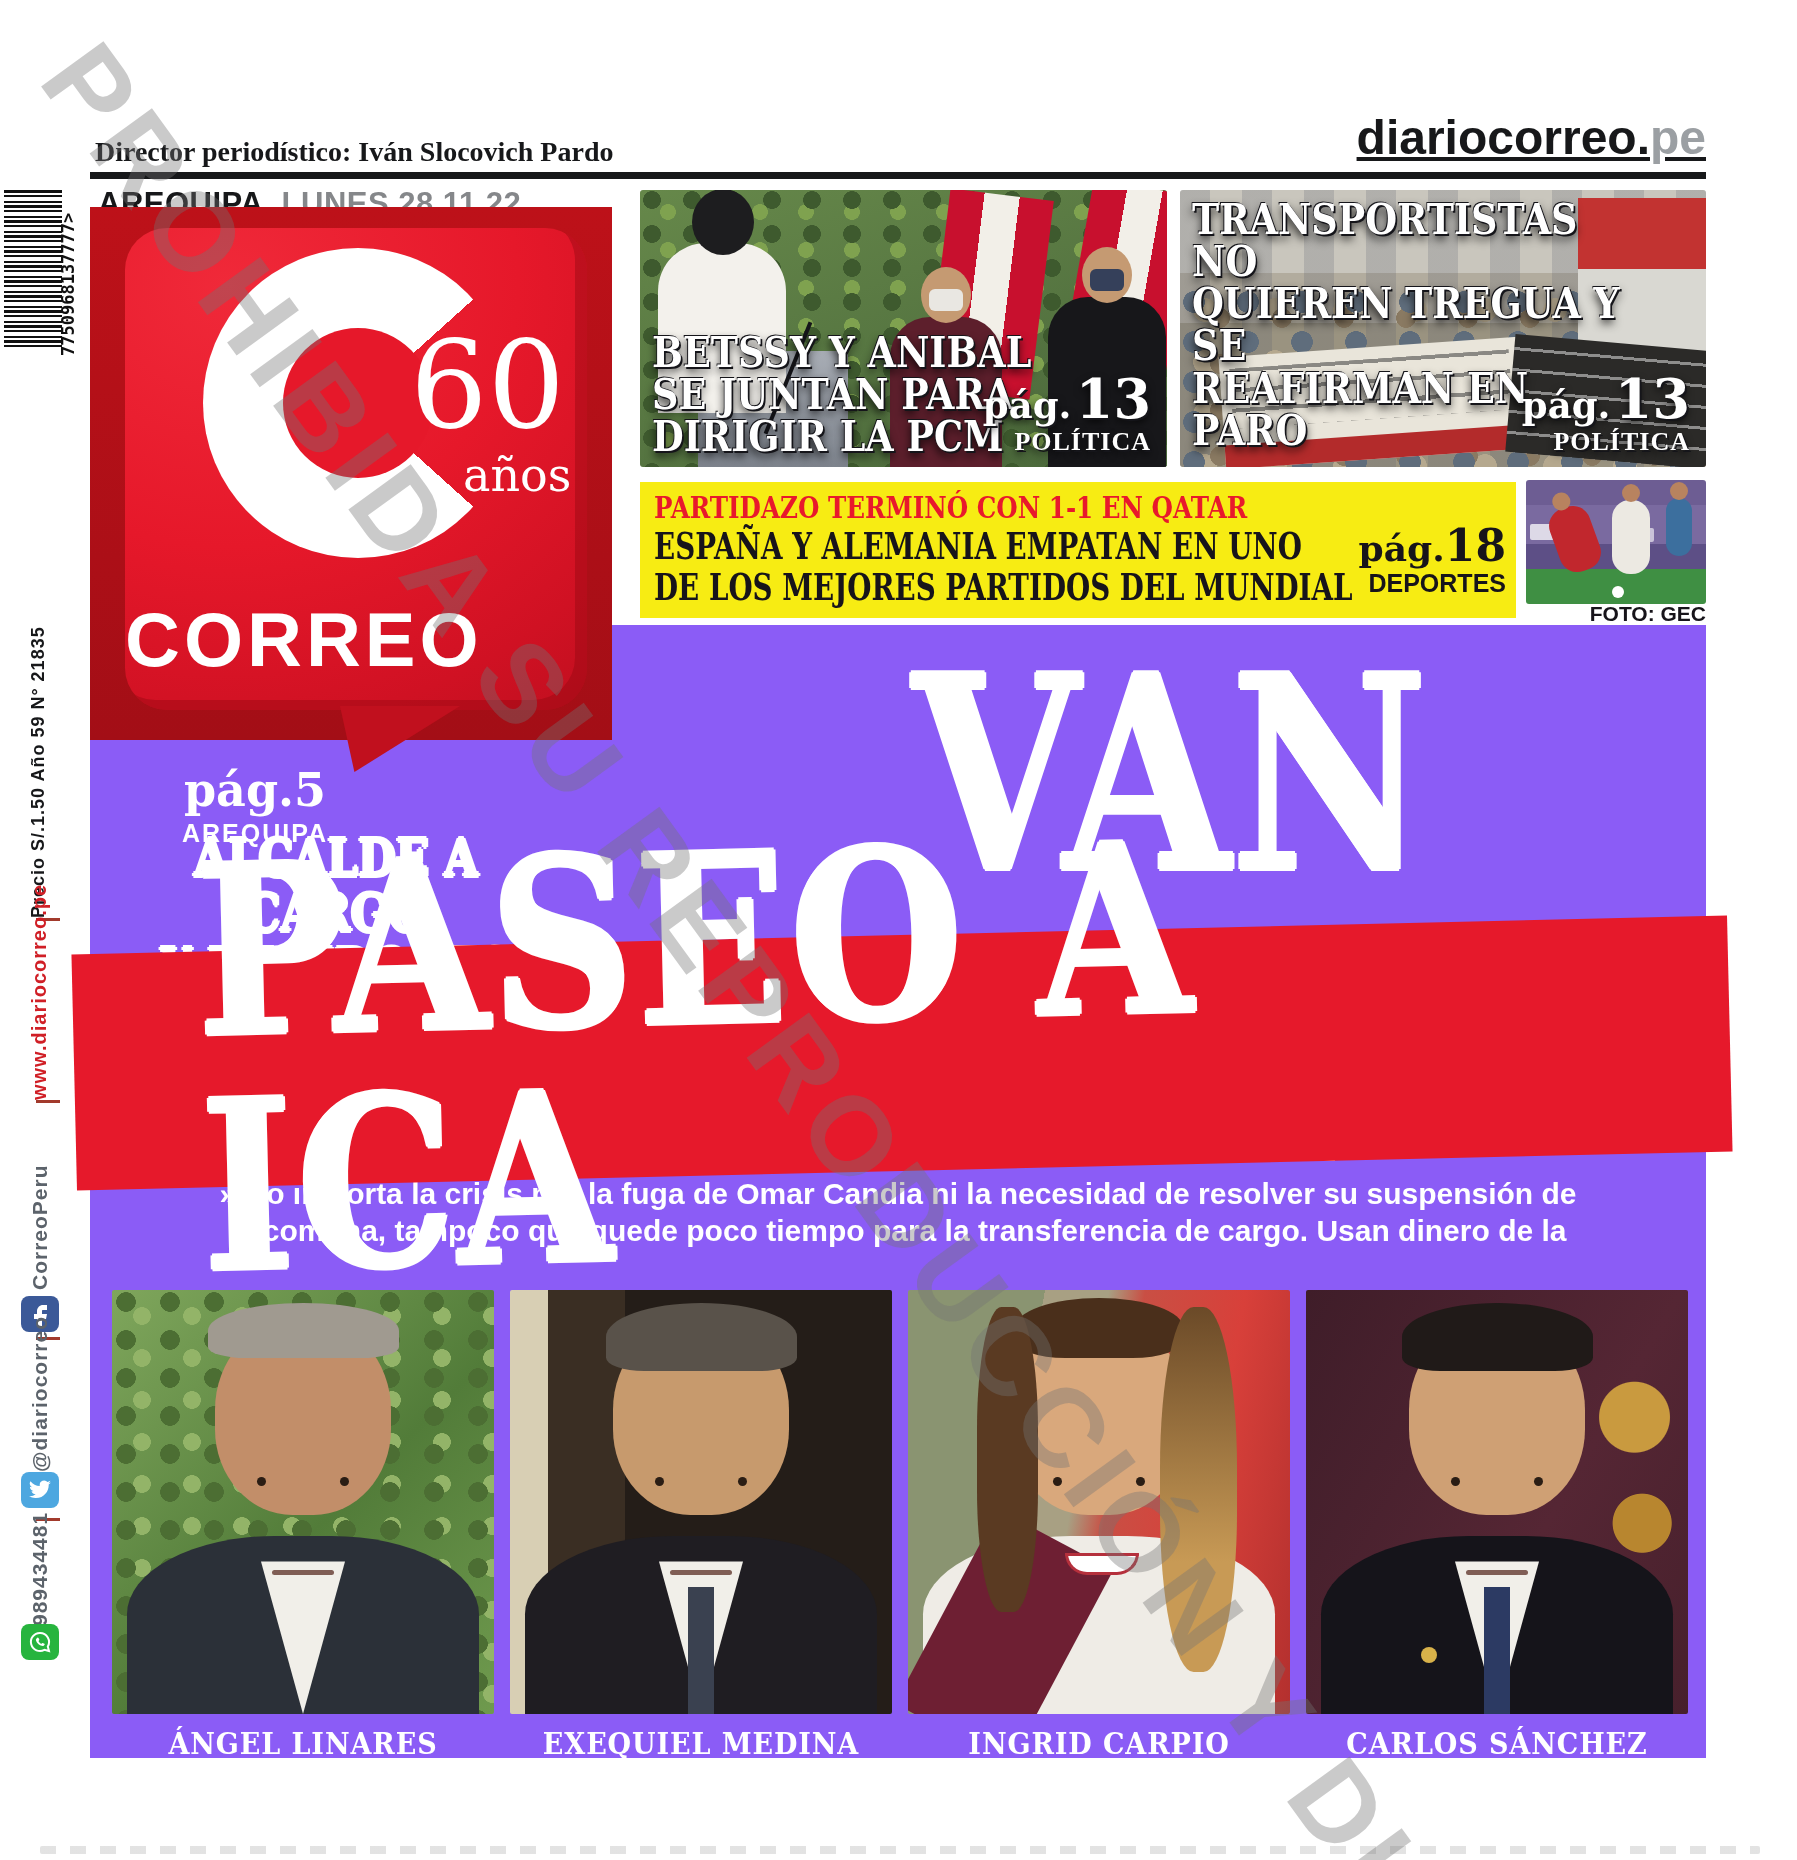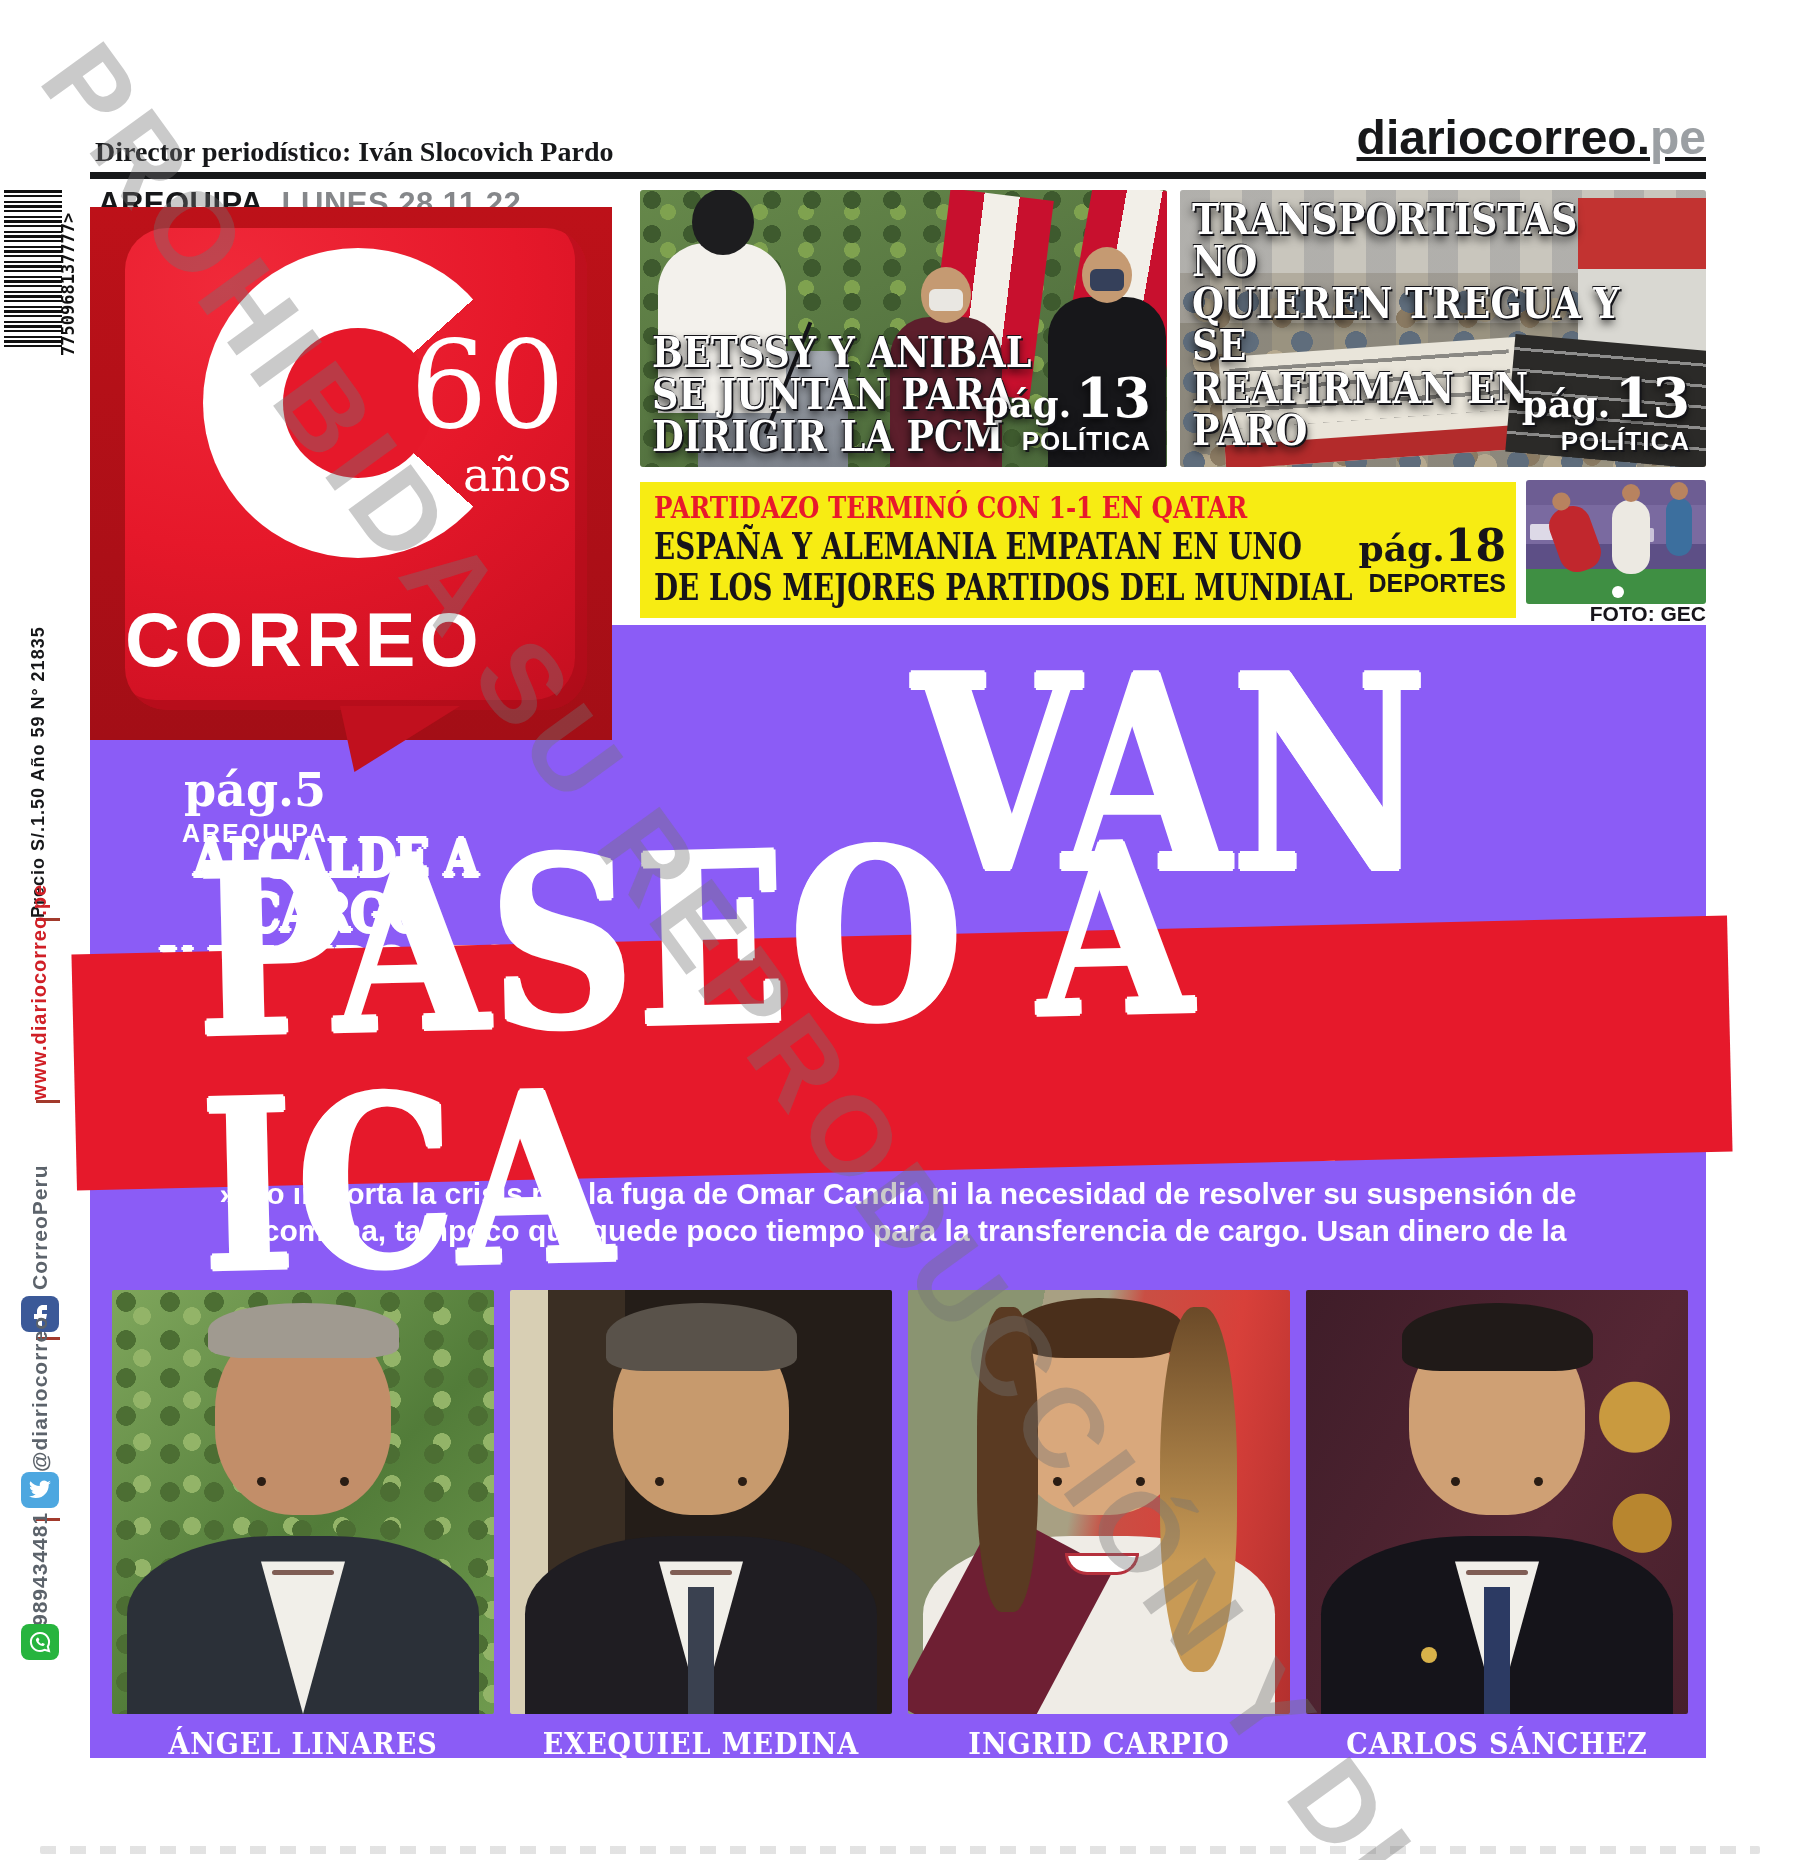--- a/index.html
+++ b/index.html
@@ -70,21 +70,21 @@
   .mask{left:50%;top:-28px;width:34px;height:22px;margin-left:-17px;background:#e9e7e2;border-radius:6px;}
   .mic{left:146px;top:128px;width:4px;height:120px;background:#15151a;transform:rotate(22deg);}
   .story-headline{left:12px;bottom:10px;color:#fff;font-size:43px;line-height:.98;
       transform:scaleX(.85);transform-origin:left bottom;
       text-shadow:2px 2px 0 #15151a,-1px -1px 0 #15151a,0 5px 10px rgba(0,0,0,.85);}
   .story-headline.toppos{bottom:auto;top:8px;transform-origin:left top;}
   .pagebox{right:16px;bottom:10px;text-align:right;color:#fff;
            text-shadow:2px 2px 0 #15151a,0 4px 9px rgba(0,0,0,.8);}
   .pagebox .pg-word{font-family:"DejaVu Serif",serif;font-weight:bold;font-size:37px;}
   .pagebox .pg-num{font-family:"DejaVu Serif",serif;font-weight:bold;font-size:54px;}
-  .pagebox .pg-section{font-weight:bold;font-size:26px;letter-spacing:1px;margin-top:-4px;}
+  .pagebox .pg-section{font-weight:bold;font-size:26px;letter-spacing:1px;margin-top:-4px;font-family:Liberation Serif, serif;}
 
   .paro-sky{inset:0;background:
       repeating-linear-gradient(90deg,rgba(90,95,110,.22) 0 30px,transparent 30px 62px),
       linear-gradient(180deg,#c9c6bd 0 30%,#b2ac9e 30% 48%,#9a9380 48% 100%);}
   .crowd{left:0;right:0;bottom:0;height:64%;background:
       radial-gradient(circle 11px at 14px 12px,#5f6d7c 97%,transparent) 0 0/54px 40px repeat,
       radial-gradient(circle 10px at 40px 28px,#8a7a62 97%,transparent) 0 0/62px 46px repeat,
       radial-gradient(circle 12px at 25px 20px,#b5a88e 97%,transparent) 0 0/70px 52px repeat;}
   .truck{right:0;top:8px;width:128px;height:170px;
          background:linear-gradient(180deg,#c23331 0 42%,#d9d8d2 42% 100%);}

